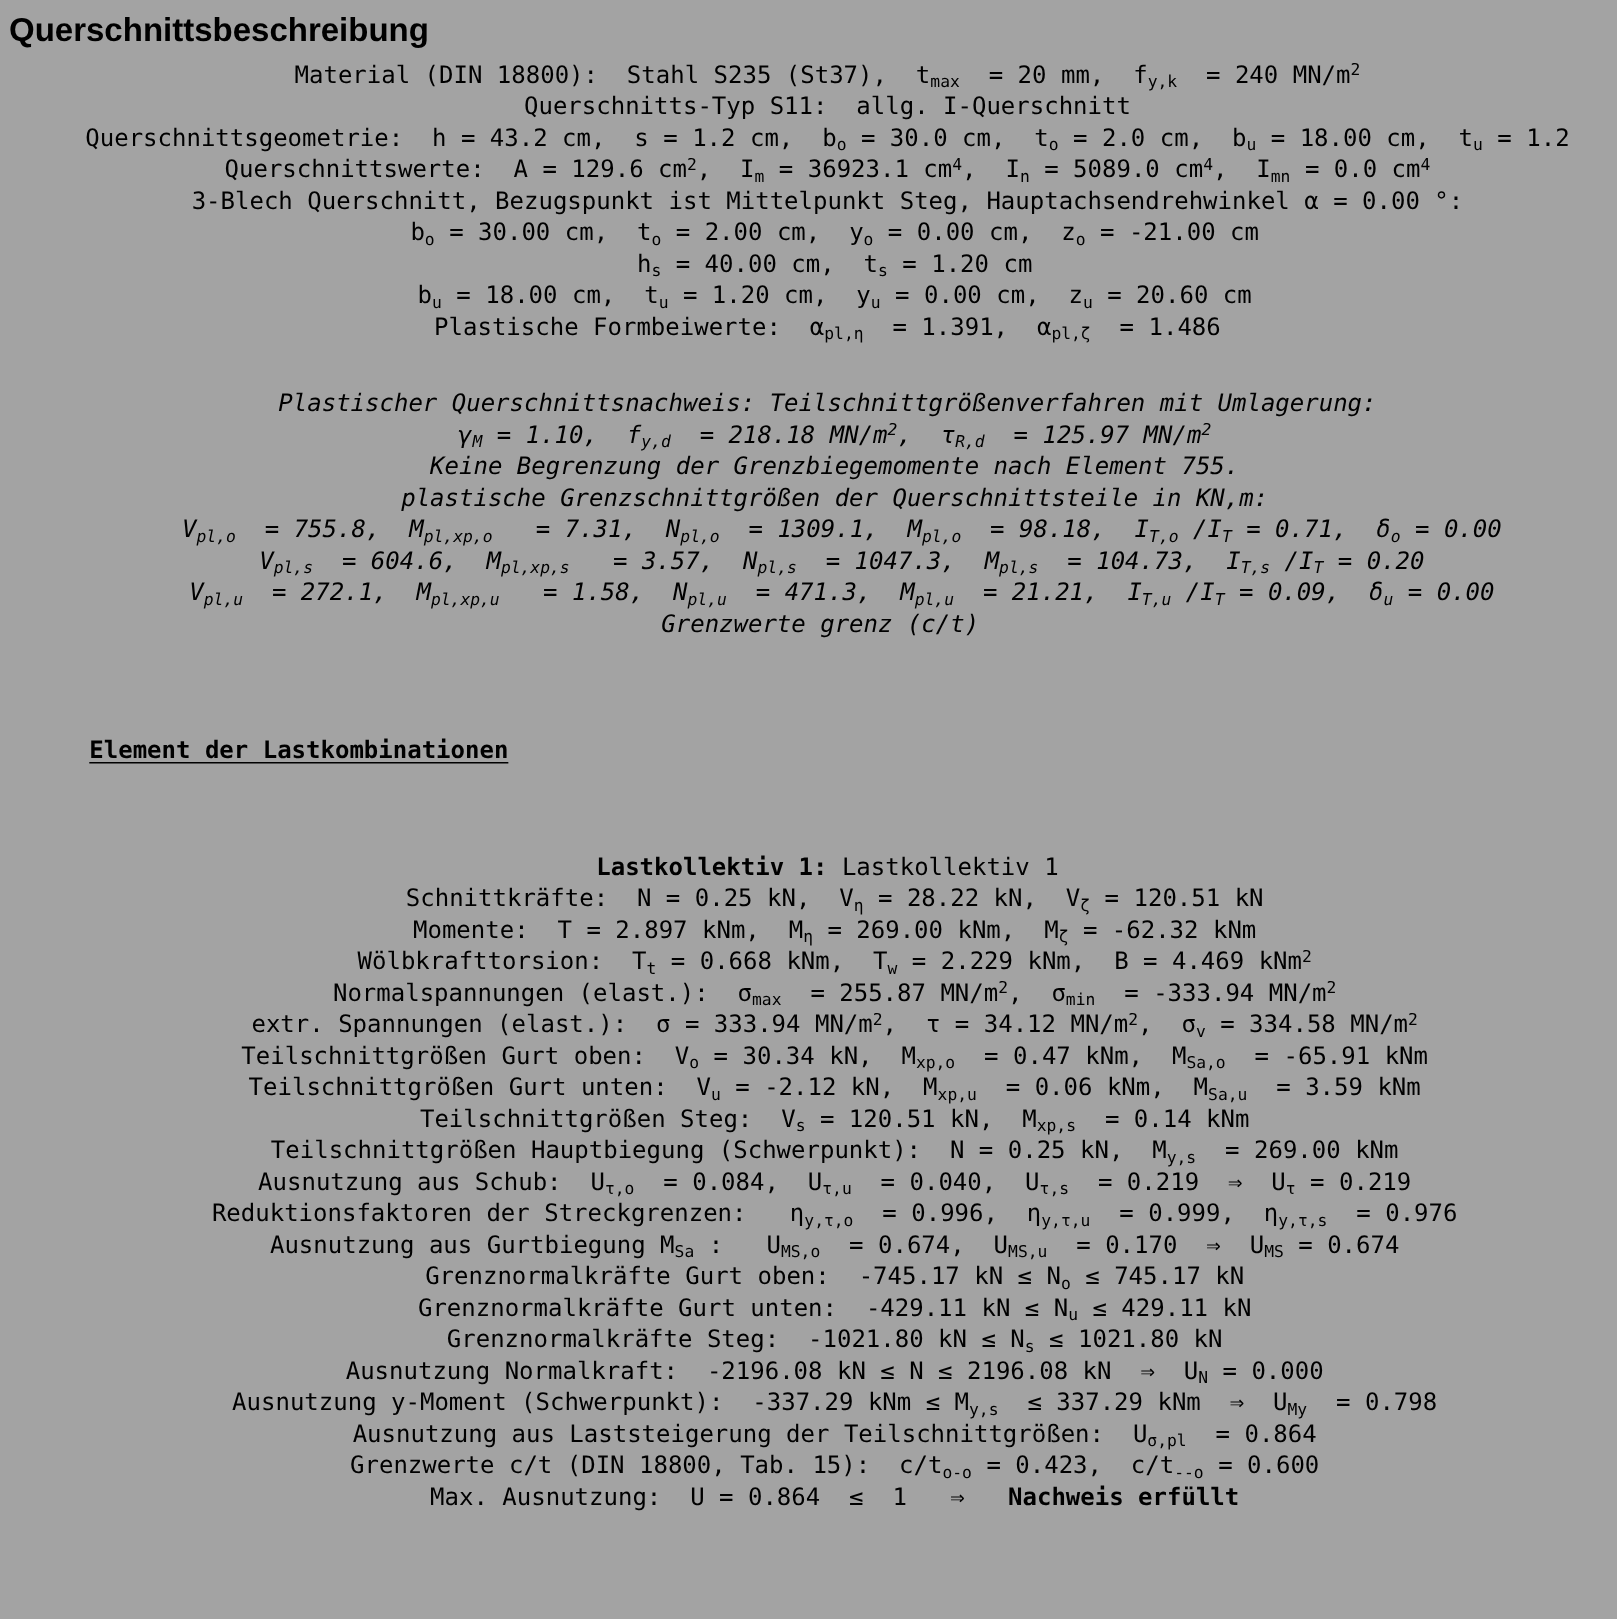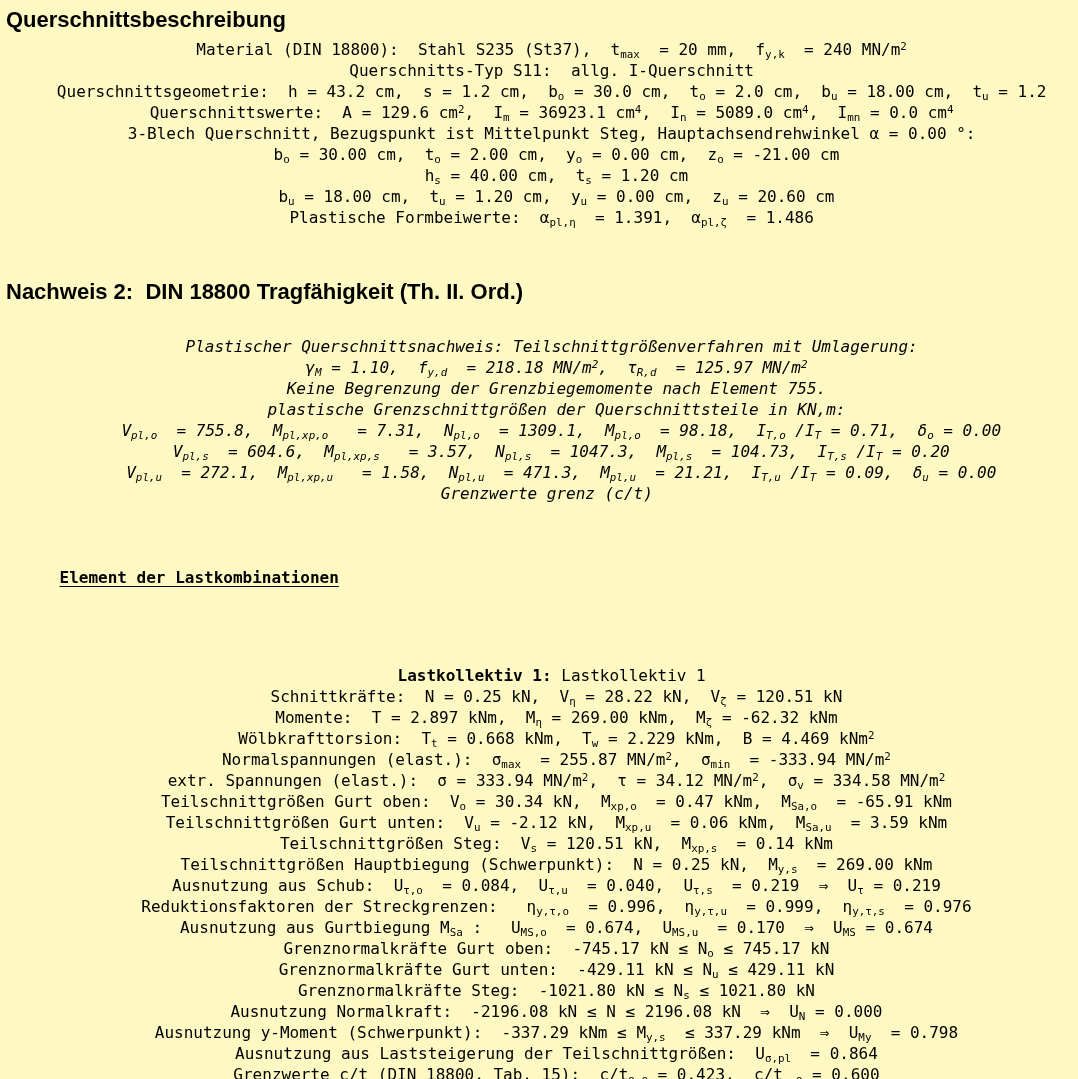--- a/index.html
+++ b/index.html
@@ -1,21 +1,21 @@
 <!DOCTYPE html>
 <html><head>
 <meta charset="utf-8">
 <style>
   * { margin: 0; padding: 0; box-sizing: border-box; }
   html, body { background: #ffffff; }
   .page {
     position: relative;
     width: 1078px;
     height: 1079px;
-    background: #fef9c3;
+    background: #a3a3a3;
     color: #000000;
     overflow: hidden;
     padding: 6px 0 0 6px;
   }
   .heading {
     font-family: "Liberation Sans", "DejaVu Sans", sans-serif;
     font-weight: bold;
     font-size: 22px;
     line-height: 28px;
     white-space: pre;
@@ -47,32 +47,31 @@
     top: -0.45em;
   }
   b { font-weight: bold; }
   .subheading-row { margin-top: 42px; }
   .subheading {
     font-weight: bold;
     text-decoration: underline;
     text-underline-offset: 3px;
     margin-left: 15px;
   }
-  .load-case-block { margin-top: 56px; }
+  .load-case-block { margin-top: 36px; }
 </style>
 </head>
 <body>
 
 <div class="page">
 
   <h1 class="heading">Querschnittsbeschreibung</h1>
 
   <div class="mono body-block"><div class="line">  Material (DIN 18800):  Stahl S235 (St37),  t<sub>max</sub>  = 20 mm,  f<sub>y,k</sub>  = 240 MN/m<sup>2</sup></div><div class="line">  Querschnitts-Typ S11:  allg. I-Querschnitt</div><div class="line">  Querschnittsgeometrie:  h = 43.2 cm,  s = 1.2 cm,  b<sub>o</sub> = 30.0 cm,  t<sub>o</sub> = 2.0 cm,  b<sub>u</sub> = 18.00 cm,  t<sub>u</sub> = 1.2</div><div class="line">  Querschnittswerte:  A = 129.6 cm<sup>2</sup>,  I<sub>m</sub> = 36923.1 cm<sup>4</sup>,  I<sub>n</sub> = 5089.0 cm<sup>4</sup>,  I<sub>mn</sub> = 0.0 cm<sup>4</sup></div><div class="line">  3-Blech Querschnitt, Bezugspunkt ist Mittelpunkt Steg, Hauptachsendrehwinkel α = 0.00 °:</div><div class="line">   b<sub>o</sub> = 30.00 cm,  t<sub>o</sub> = 2.00 cm,  y<sub>o</sub> = 0.00 cm,  z<sub>o</sub> = -21.00 cm</div><div class="line">   h<sub>s</sub> = 40.00 cm,  t<sub>s</sub> = 1.20 cm</div><div class="line">   b<sub>u</sub> = 18.00 cm,  t<sub>u</sub> = 1.20 cm,  y<sub>u</sub> = 0.00 cm,  z<sub>u</sub> = 20.60 cm</div><div class="line">  Plastische Formbeiwerte:  α<sub>pl,η</sub>  = 1.391,  α<sub>pl,ζ</sub>  = 1.486</div></div>
 
-  <h1 class="heading second">Nachweis 2:  DIN 18800 Tragfähigkeit (Th. II. Ord.)</h1>
 
   <div class="mono body-block after-h2"><div class="line">  Plastischer Querschnittsnachweis: Teilschnittgrößenverfahren mit Umlagerung:</div><div class="line">   γ<sub>M</sub> = 1.10,  f<sub>y,d</sub>  = 218.18 MN/m<sup>2</sup>,  τ<sub>R,d</sub>  = 125.97 MN/m<sup>2</sup></div><div class="line">   Keine Begrenzung der Grenzbiegemomente nach Element 755.</div><div class="line">   plastische Grenzschnittgrößen der Querschnittsteile in KN,m:</div><div class="line">    V<sub>pl,o</sub>  = 755.8,  M<sub>pl,xp,o</sub>   = 7.31,  N<sub>pl,o</sub>  = 1309.1,  M<sub>pl,o</sub>  = 98.18,  I<sub>T,o</sub> /I<sub>T</sub> = 0.71,  δ<sub>o</sub> = 0.00</div><div class="line">    V<sub>pl,s</sub>  = 604.6,  M<sub>pl,xp,s</sub>   = 3.57,  N<sub>pl,s</sub>  = 1047.3,  M<sub>pl,s</sub>  = 104.73,  I<sub>T,s</sub> /I<sub>T</sub> = 0.20</div><div class="line">    V<sub>pl,u</sub>  = 272.1,  M<sub>pl,xp,u</sub>   = 1.58,  N<sub>pl,u</sub>  = 471.3,  M<sub>pl,u</sub>  = 21.21,  I<sub>T,u</sub> /I<sub>T</sub> = 0.09,  δ<sub>u</sub> = 0.00</div><div class="line"> Grenzwerte grenz (c/t)</div></div>
 
   <div class="mono subheading-row">
     <span class="subheading">Element der Lastkombinationen</span>
   </div>
 
   <div class="mono load-case-block"><div class="line">  <b>Lastkollektiv 1:</b> Lastkollektiv 1</div><div class="line">   Schnittkräfte:  N = 0.25 kN,  V<sub>η</sub> = 28.22 kN,  V<sub>ζ</sub> = 120.51 kN</div><div class="line">   Momente:  T = 2.897 kNm,  M<sub>η</sub> = 269.00 kNm,  M<sub>ζ</sub> = -62.32 kNm</div><div class="line">   Wölbkrafttorsion:  T<sub>t</sub> = 0.668 kNm,  T<sub>w</sub> = 2.229 kNm,  B = 4.469 kNm<sup>2</sup></div><div class="line">   Normalspannungen (elast.):  σ<sub>max</sub>  = 255.87 MN/m<sup>2</sup>,  σ<sub>min</sub>  = -333.94 MN/m<sup>2</sup></div><div class="line">   extr. Spannungen (elast.):  σ = 333.94 MN/m<sup>2</sup>,  τ = 34.12 MN/m<sup>2</sup>,  σ<sub>v</sub> = 334.58 MN/m<sup>2</sup></div><div class="line">   Teilschnittgrößen Gurt oben:  V<sub>o</sub> = 30.34 kN,  M<sub>xp,o</sub>  = 0.47 kNm,  M<sub>Sa,o</sub>  = -65.91 kNm</div><div class="line">   Teilschnittgrößen Gurt unten:  V<sub>u</sub> = -2.12 kN,  M<sub>xp,u</sub>  = 0.06 kNm,  M<sub>Sa,u</sub>  = 3.59 kNm</div><div class="line">   Teilschnittgrößen Steg:  V<sub>s</sub> = 120.51 kN,  M<sub>xp,s</sub>  = 0.14 kNm</div><div class="line">   Teilschnittgrößen Hauptbiegung (Schwerpunkt):  N = 0.25 kN,  M<sub>y,s</sub>  = 269.00 kNm</div><div class="line">   Ausnutzung aus Schub:  U<sub>τ,o</sub>  = 0.084,  U<sub>τ,u</sub>  = 0.040,  U<sub>τ,s</sub>  = 0.219  ⇒  U<sub>τ</sub> = 0.219</div><div class="line">   Reduktionsfaktoren der Streckgrenzen:   η<sub>y,τ,o</sub>  = 0.996,  η<sub>y,τ,u</sub>  = 0.999,  η<sub>y,τ,s</sub>  = 0.976</div><div class="line">   Ausnutzung aus Gurtbiegung M<sub>Sa</sub> :   U<sub>MS,o</sub>  = 0.674,  U<sub>MS,u</sub>  = 0.170  ⇒  U<sub>MS</sub> = 0.674</div><div class="line">   Grenznormalkräfte Gurt oben:  -745.17 kN ≤ N<sub>o</sub> ≤ 745.17 kN</div><div class="line">   Grenznormalkräfte Gurt unten:  -429.11 kN ≤ N<sub>u</sub> ≤ 429.11 kN</div><div class="line">   Grenznormalkräfte Steg:  -1021.80 kN ≤ N<sub>s</sub> ≤ 1021.80 kN</div><div class="line">   Ausnutzung Normalkraft:  -2196.08 kN ≤ N ≤ 2196.08 kN  ⇒  U<sub>N</sub> = 0.000</div><div class="line">   Ausnutzung y-Moment (Schwerpunkt):  -337.29 kNm ≤ M<sub>y,s</sub>  ≤ 337.29 kNm  ⇒  U<sub>My</sub>  = 0.798</div><div class="line">   Ausnutzung aus Laststeigerung der Teilschnittgrößen:  U<sub>σ,pl</sub>  = 0.864</div><div class="line">   Grenzwerte c/t (DIN 18800, Tab. 15):  c/t<sub>o-o</sub> = 0.423,  c/t<sub>--o</sub> = 0.600</div><div class="line">   Max. Ausnutzung:  U = 0.864  ≤  1   ⇒   <b>Nachweis erfüllt</b></div></div>
 
 </div>

